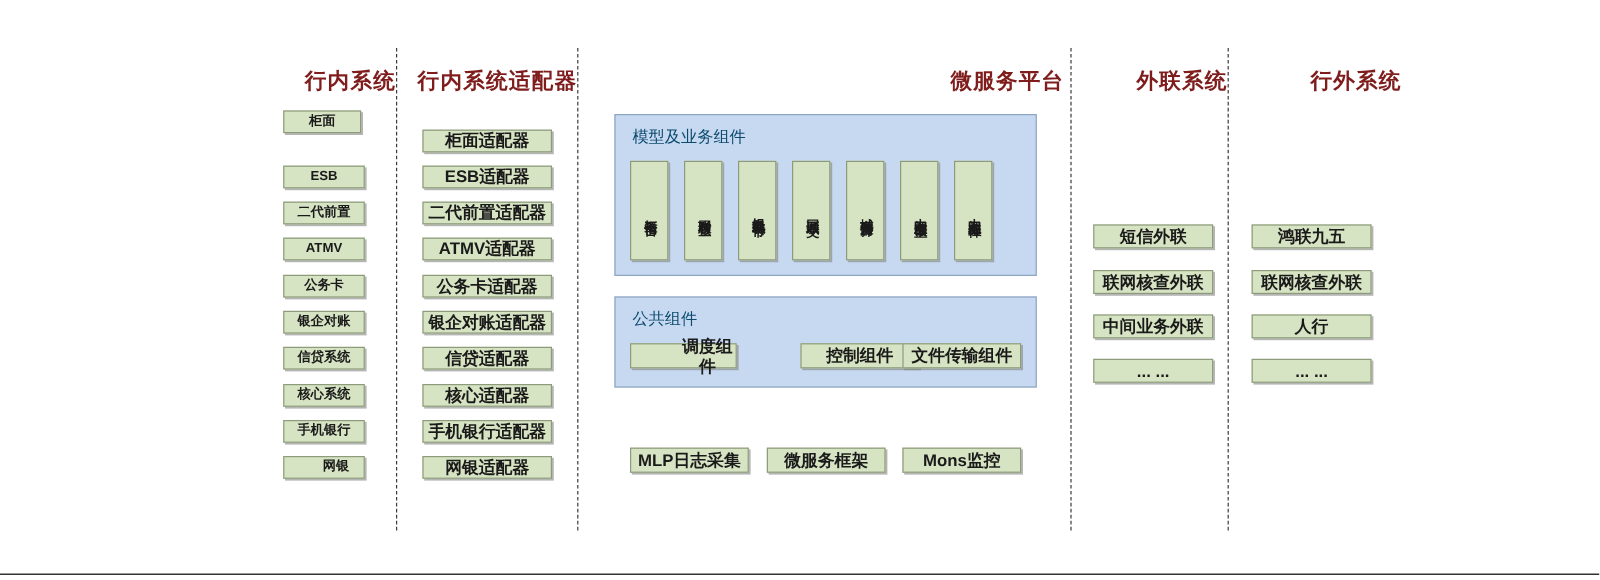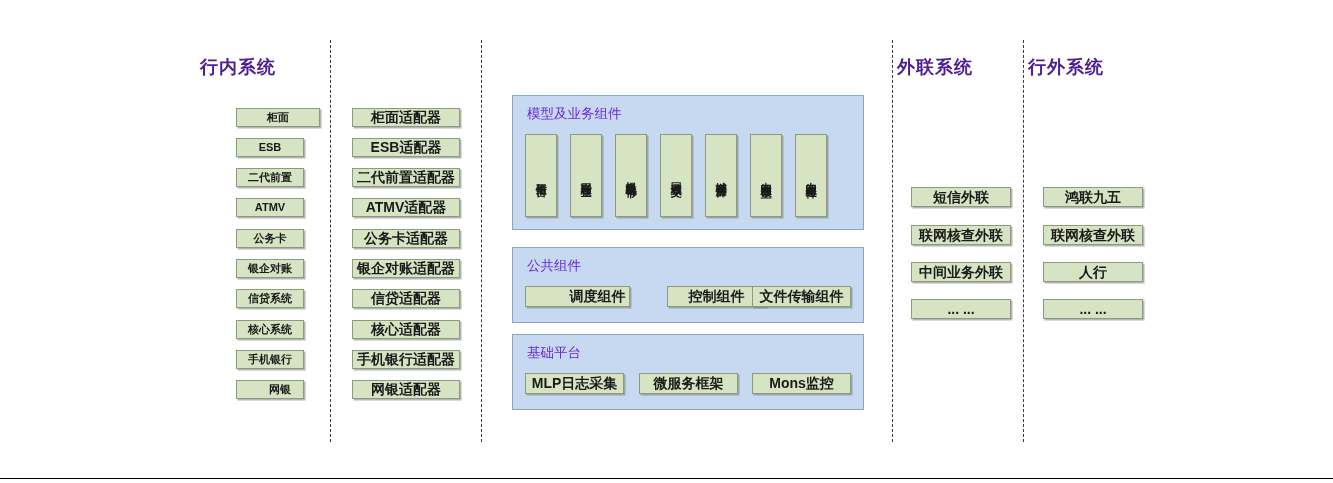--- a/index.html
+++ b/index.html
@@ -34,24 +34,24 @@
     left: 0;
     top: 478px;
     width: 1333px;
     height: 0;
     border-top: 1.5px solid #000000;
   }
 
   
   .col-title {
     position: absolute;
-    text-align: left;
+    text-align: right;
     font-size: 18px;
     font-weight: bold;
-    color: #4c1d95;
+    color: #7f1d1d;
     letter-spacing: 1px;
     white-space: nowrap;
   }
 
   
   .node {
     position: absolute;
     box-sizing: border-box;
     background: #d7e4c3;
     border: 1px solid #8d9b7c;
@@ -82,39 +82,41 @@
     box-sizing: border-box;
     background: #c6d9f1;
     border: 1px solid #8ea5c0;
   }
   .panel-title {
     position: absolute;
     left: 14px;
     top: 9px;
     font-size: 13.5px;
     font-weight: normal;
-    color: #6d28d9;
+    color: #0c4a6e;
     white-space: nowrap;
   }
 </style>
 </head>
 <body>
 
 <div id="canvas">
 
   <div class="divider" style="left:330px;"></div>
   <div class="divider" style="left:481px;"></div>
   <div class="divider" style="left:892px;"></div>
   <div class="divider" style="left:1023px;"></div>
 
   <div class="col-title" style="left:200px; top:55px; width:130px;">行内系统</div>
+  <div class="col-title" style="left:336px; top:55px; width:145px;">行内系统适配器</div>
+  <div class="col-title" style="left:487px; top:55px; width:400px;">微服务平台</div>
   <div class="col-title" style="left:1028px; top:55px; width:140px;">行外系统</div>
   <div class="col-title" style="left:897px; top:55px; width:126px;">外联系统</div>
 
-  <div class="node" style="left:236px; top:108px; width:84px; height:19px;">柜面</div>
+  <div class="node" style="left:236px; top:92px; width:65px; height:19px;">柜面</div>
   <div class="node" style="left:236px; top:138px; width:68px; height:19px;">ESB</div>
   <div class="node" style="left:236px; top:168px; width:68px; height:19px;">二代前置</div>
   <div class="node" style="left:236px; top:198px; width:68px; height:19px;">ATMV</div>
   <div class="node" style="left:236px; top:229px; width:68px; height:19px;">公务卡</div>
   <div class="node" style="left:236px; top:259px; width:68px; height:19px;">银企对账</div>
   <div class="node" style="left:236px; top:289px; width:68px; height:19px;">信贷系统</div>
   <div class="node" style="left:236px; top:320px; width:68px; height:19px;">核心系统</div>
   <div class="node" style="left:236px; top:350px; width:68px; height:19px;">手机银行</div>
   <div class="node" style="left:236px; top:380px; width:68px; height:19px;padding-left:20px;">网银</div>
 
@@ -136,27 +138,24 @@
   <div class="node vertical" style="left:570px; top:134px; width:32px; height:83px;">联网核查</div>
   <div class="node vertical" style="left:615px; top:134px; width:32px; height:83px;">银联及银行卡</div>
   <div class="node vertical" style="left:660px; top:134px; width:32px; height:83px;">同城票交</div>
   <div class="node vertical" style="left:705px; top:134px; width:32px; height:83px;">城商行清算</div>
   <div class="node vertical" style="left:750px; top:134px; width:32px; height:83px;">中间业务模型</div>
   <div class="node vertical" style="left:795px; top:134px; width:32px; height:83px;">中间业务组件</div>
 
   <div class="panel" style="left:512px; top:247px; width:352px; height:76px;">
     <div class="panel-title">公共组件</div>
   </div>
-  <div class="node small" style="left:525px; top:286px; width:105px; height:21px;padding-left:40px;">调度组件</div>
+  <div class="node small" style="left:525px; top:286px; width:89px; height:21px;padding-left:40px;">调度组件</div>
   <div class="node small" style="left:639px; top:286px; width:99px; height:21px;margin-left:28px;">控制组件</div>
   <div class="node small" style="left:752px; top:286px; width:99px; height:21px;">文件传输组件</div>
 
-  <div class="panel" style="left:512px; top:334px; width:352px; height:76px;">
-    <div class="panel-title">基础平台</div>
-  </div>
   <div class="node small" style="left:525px; top:373px; width:99px; height:21px;">MLP日志采集</div>
   <div class="node small" style="left:639px; top:373px; width:99px; height:21px;">微服务框架</div>
   <div class="node small" style="left:752px; top:373px; width:99px; height:21px;">Mons监控</div>
 
   <div class="node small" style="left:911px; top:187px; width:100px; height:20px;">短信外联</div>
   <div class="node small" style="left:911px; top:225px; width:100px; height:20px;">联网核查外联</div>
   <div class="node small" style="left:911px; top:262px; width:100px; height:20px;">中间业务外联</div>
   <div class="node small" style="left:911px; top:299px; width:100px; height:20px;">... ...</div>
 
   <div class="node small" style="left:1043px; top:187px; width:100px; height:20px;">鸿联九五</div>

